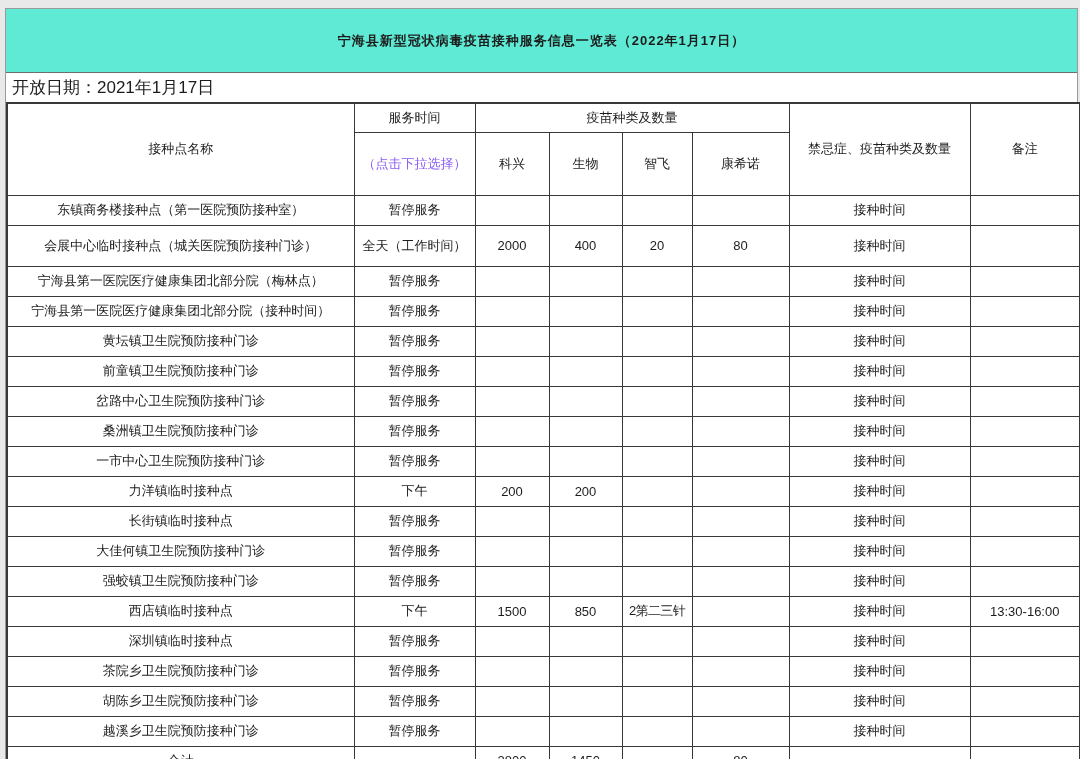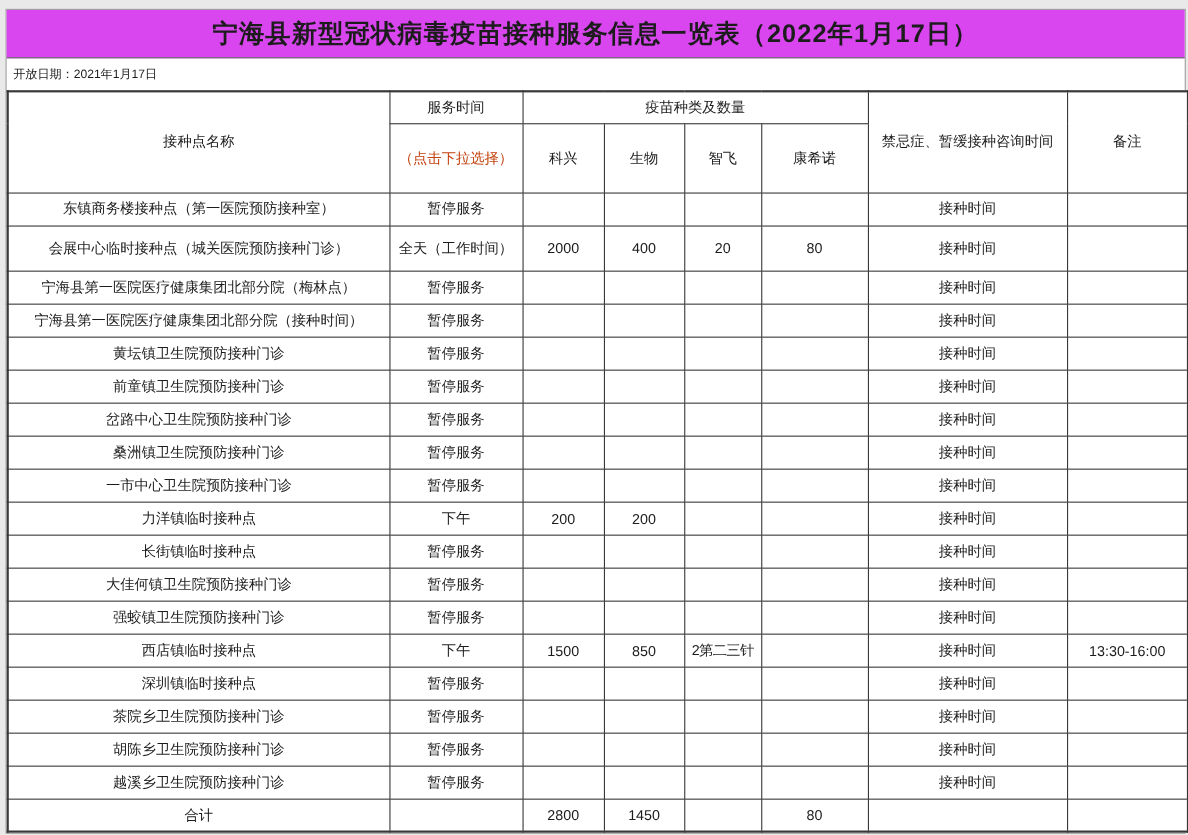--- a/index.html
+++ b/index.html
@@ -13,32 +13,32 @@
     overflow: hidden;
   }
   .sheet {
     position: absolute;
     left: 5px; top: 8px;
     width: 1073px;
     background: #ffffff;
     border: 1px solid #9a9a9a;
   }
   .title-bar {
-    height: 44px;
+    height: 64px;
     display: flex; align-items: center; justify-content: center;
-    font-size: 23px; font-weight: bold;
+    font-size: 13px; font-weight: bold;
     letter-spacing: 1px;
     border-bottom: 1px solid #6e6e6e;
-    background: #d946ef;
+    background: #5eead4;
   }
   .date-bar {
     height: 29px;
     display: flex; align-items: center;
     padding-left: 6px;
-    font-size: 11px;
+    font-size: 17px;
   }
   table.main {
     border-collapse: collapse;
     table-layout: fixed;
     width: 100%;
     background: #ffffff;
   }
   table.main th, table.main td {
     border: 1px solid #383838;
     font-size: 13px;
@@ -48,21 +48,21 @@
     padding: 0 2px;
     overflow: hidden;
     white-space: nowrap;
   }
   table.main { border: 2px solid #383838; }
   tr.hrow1 { height: 29px; }
   tr.hrow2 { height: 63px; }
   tbody tr { height: 30px; padding-left: 26px; }
   tbody tr.tall { height: 41px; }
   th.svc-top { border-bottom: 1px solid #bcbcbc; margin-top: 16px; }
-  th.svc-hint { border-top: 1px solid #bcbcbc; color: #c2410c; }
+  th.svc-hint { border-top: 1px solid #bcbcbc; color: #8b5cf6; }
   td.tight { padding: 0; letter-spacing: -0.6px; font-size: 12.5px; text-align: left; margin-left: 16px; }
 </style>
 </head>
 <body>
 
 <div class="sheet">
   <div class="title-bar">宁海县新型冠状病毒疫苗接种服务信息一览表（2022年1月17日）</div>
   <div class="date-bar">开放日期：2021年1月17日</div>
   <table class="main">
     <colgroup>
@@ -73,21 +73,21 @@
       <col style="width:70px">
       <col style="width:97px">
       <col style="width:181px">
       <col style="width:110px">
     </colgroup>
     <thead>
       <tr class="hrow1">
         <th rowspan="2">接种点名称</th>
         <th class="svc-top">服务时间</th>
         <th colspan="4">疫苗种类及数量</th>
-        <th rowspan="2">禁忌症、暂缓接种咨询时间</th>
+        <th rowspan="2">禁忌症、疫苗种类及数量</th>
         <th rowspan="2">备注</th>
       </tr>
       <tr class="hrow2">
         <th class="svc-hint">（点击下拉选择）</th>
         <th>科兴</th>
         <th>生物</th>
         <th>智飞</th>
         <th>康希诺</th>
       </tr>
     </thead>

